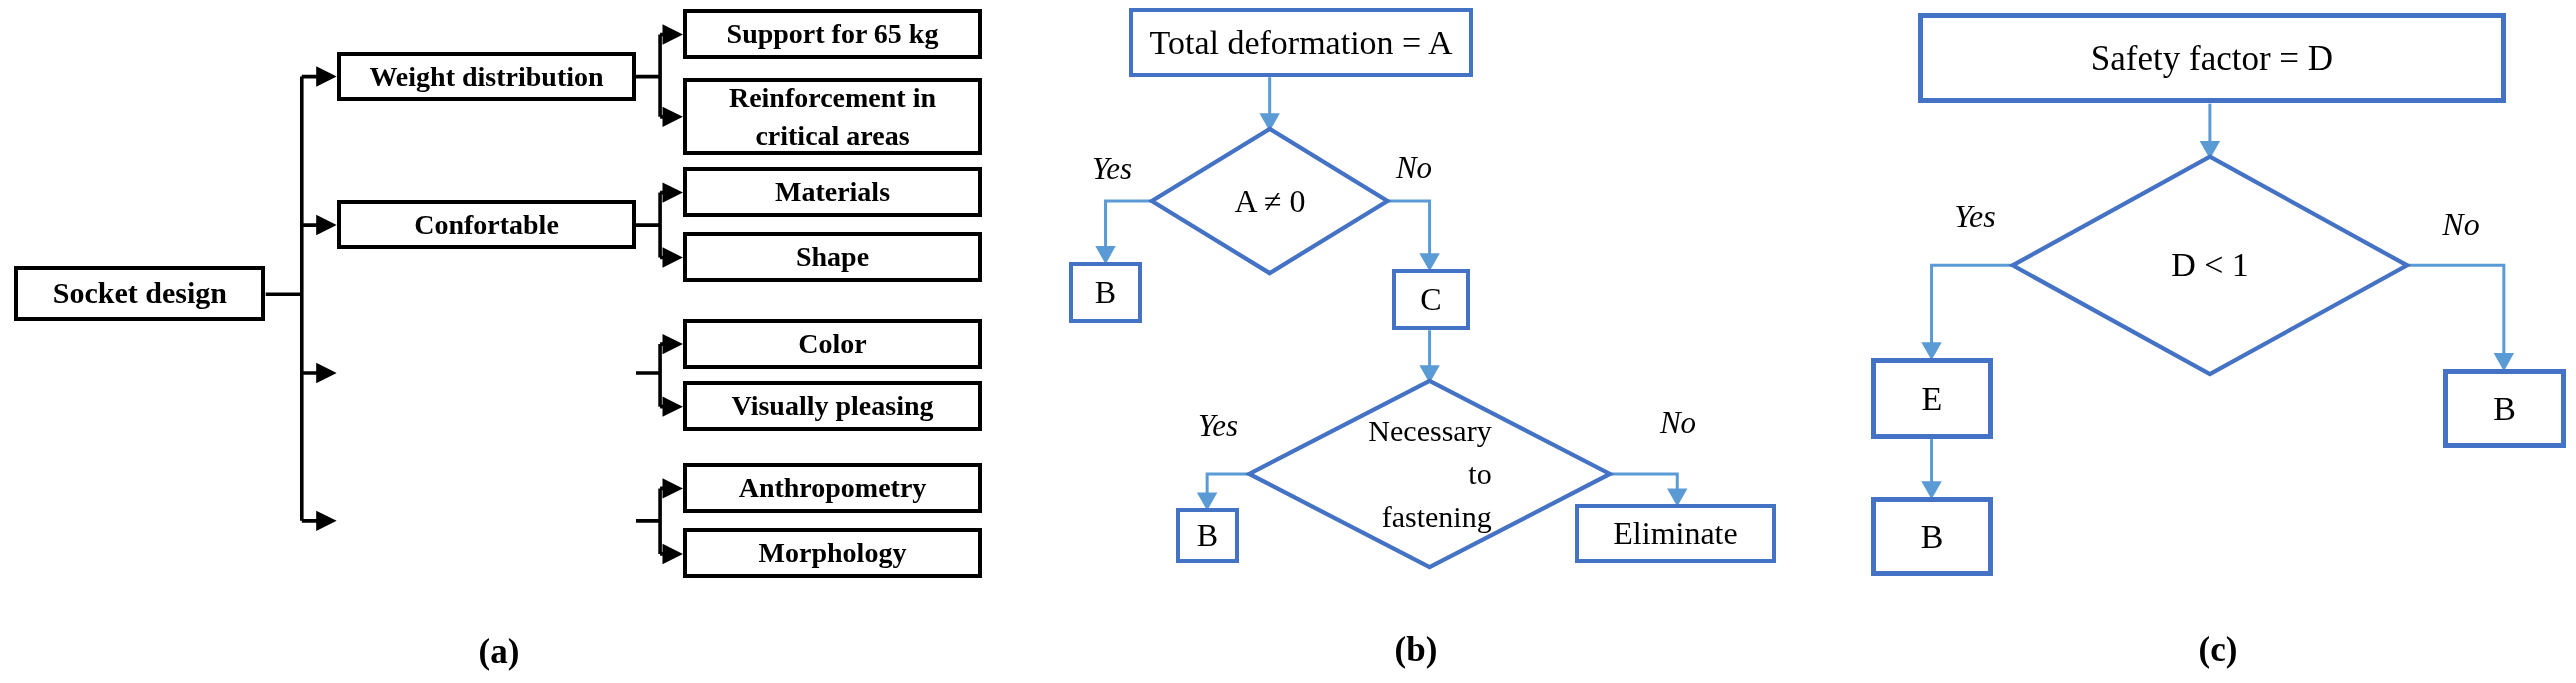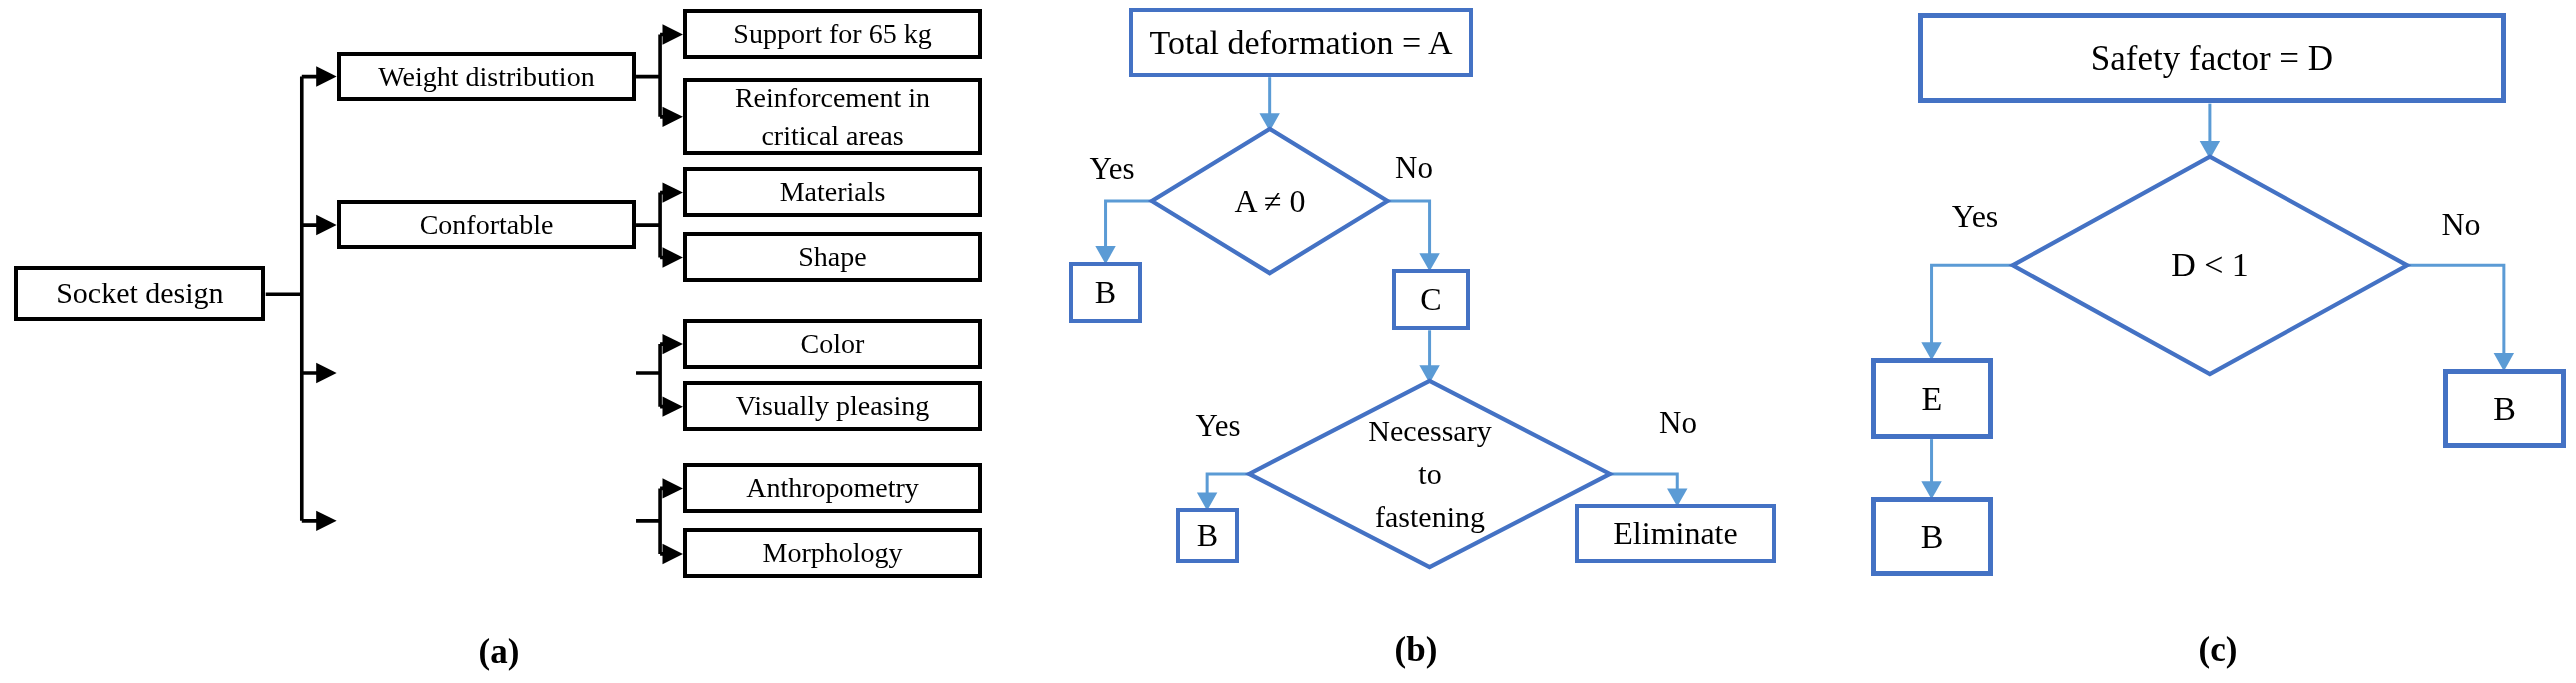--- a/index.html
+++ b/index.html
@@ -16,36 +16,36 @@
   .k{stroke:var(--line-black);stroke-width:6;fill:none;}
   .kf{fill:var(--line-black);stroke:none;}
   .bl{stroke:var(--arrow-blue);stroke-width:5;fill:none;}
   .bf{fill:var(--arrow-blue);stroke:none;}
   .bs{stroke:var(--shape-blue);stroke-width:7;fill:#ffffff;}
   .box{
     position:absolute;background:#ffffff;box-sizing:border-box;
     display:flex;align-items:center;justify-content:center;
     text-align:center;line-height:1.35;
   }
-  .abox{border:4.2px solid var(--line-black);font-size:28px;}
+  .abox{border:4.2px solid var(--line-black);font-size:28px;font-weight:bold;}
   .a-root{font-size:30px;}
   .a-child{font-size:28px;}
   .bbox{border:4.2px solid var(--shape-blue);font-size:32px;}
   .cbox{border:5.4px solid var(--shape-blue);font-size:34px;}
   .startbox-b{font-size:34px;margin-left:32px;}
   .startbox-c{font-size:35px;}
   .lbl{
     position:absolute;transform:translate(-50%,-50%);
-    font-size:31px;white-space:nowrap;
+    font-size:31px;white-space:nowrap;font-style:italic;
   }
   .dtext{
     position:absolute;transform:translate(-50%,-50%);
     text-align:center;font-size:31px;line-height:1.44;white-space:nowrap;
   }
-  .dtext span{display:block;}
+  .dtext span{display:block;text-align:right;}
   .cap{
     position:absolute;transform:translate(-50%,-50%);
     font-weight:bold;font-size:35px;
   }
 </style>
 </head>
 <body>
 
 <div id="canvas">
 

